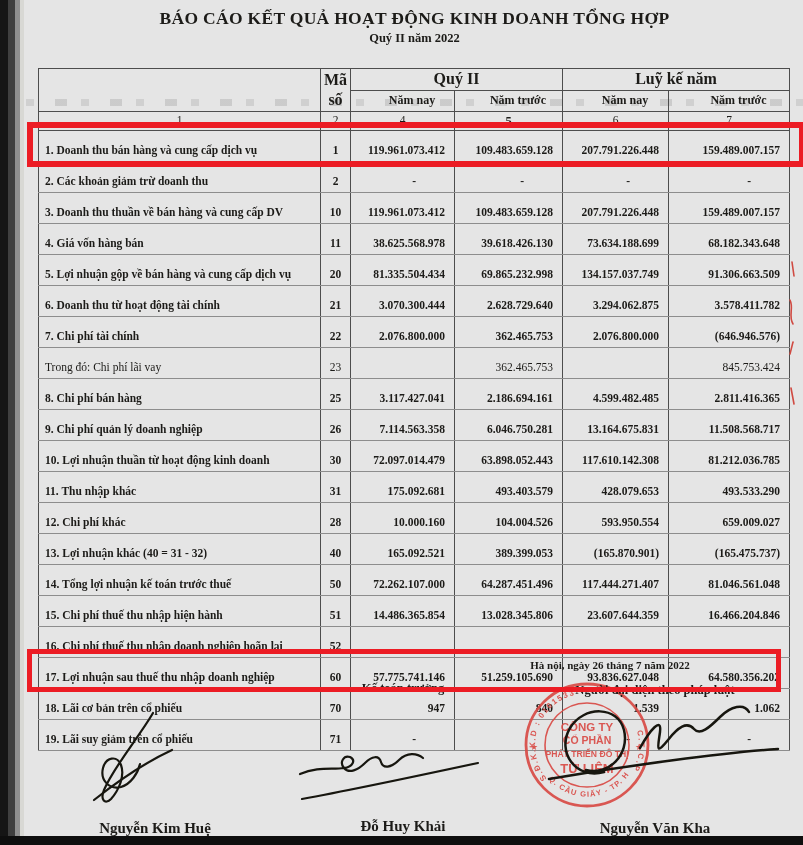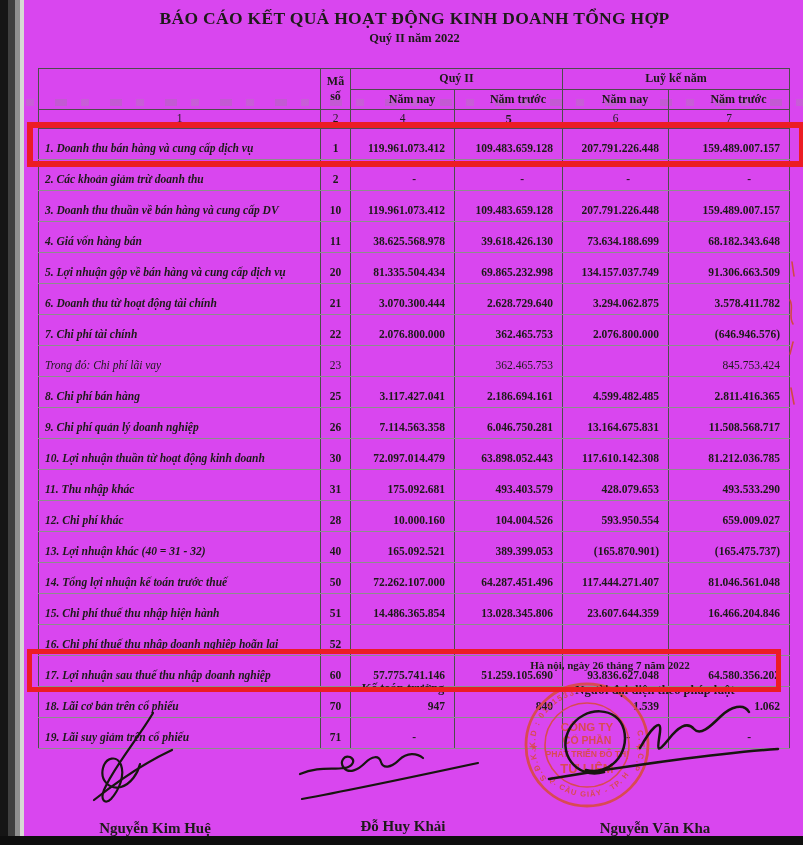--- a/index.html
+++ b/index.html
@@ -1,18 +1,18 @@
 <!DOCTYPE html>
 <html><head>
 <meta charset="utf-8">
 <style>
   html,body{margin:0;padding:0;}
   .page{
     position:relative; width:803px; height:845px;
-    background:#d946ef; overflow:hidden;
+    background:#e5e5e5; overflow:hidden;
     font-family:"Liberation Serif","DejaVu Serif",serif;
     color:#1c1b18;
   }
   
   .edge-left{position:absolute;left:0;top:0;width:26px;height:845px;z-index:60;
     background:linear-gradient(to right,#151515 0 8px,#3f3f3f 8px 15px,#8f8f8f 15px 20px,#d8d8d4 20px 24px,rgba(240,240,236,0) 24px);}
   .edge-bottom{position:absolute;left:0;top:836px;width:803px;height:9px;background:#0e0e0e;z-index:60;}
   .noise-band{position:absolute;left:0;top:99px;width:803px;height:7px;opacity:.28;z-index:0;
     background:repeating-linear-gradient(90deg,#8a8a8a 0 12px,transparent 12px 26px,#9a9a9a 26px 34px,transparent 34px 55px);}
   
@@ -20,27 +20,27 @@
     font-size:17.5px;font-weight:700;letter-spacing:.3px;}
   .subtitle{position:absolute;left:26px;top:31px;width:777px;text-align:center;
     font-size:12.5px;font-weight:700;}
   
   table.report{position:absolute;left:38px;top:68px;width:751px;z-index:1;
     border-collapse:collapse;table-layout:fixed;}
   table.report th,table.report td{
     border:1px solid #4d4d4d;overflow:hidden;
     font-size:11.5px;font-weight:700;line-height:1.15;}
   table.report td{border-top-color:#8d8d8d;border-bottom-color:#8d8d8d;}
-  tr.hA th{height:18px;text-align:center;font-size:12px;}
+  tr.hA th{height:18px;text-align:center;font-size:16px;}
   tr.hB th{height:17px;text-align:center;font-size:12px;padding-left:20px;}
   tr.hC th{height:16px;text-align:center;font-weight:400;font-size:11.5px;}
   tr.hC th.bold5{font-weight:700;font-size:12.5px;}
   th.c-code2 div{line-height:1.25;}
   tbody td{height:25px;vertical-align:bottom;padding-bottom:4px;}
-  td.c-label{text-align:left;padding-left:6px;white-space:nowrap;font-style:italic;}
+  td.c-label{text-align:left;padding-left:6px;white-space:nowrap;}
   td.c-code{text-align:center;}
   td.c-num{text-align:right;padding-right:9px;white-space:nowrap;font-size:11.8px;}
   td.c-num.dash{padding-right:38px;}
   tr.italic td{font-weight:400;}
   tr.italic td.c-label{text-decoration:none;}
   
   .hl-box{position:absolute;border:6px solid #ec1c24;background:transparent;z-index:40;}
   .hl-box.box1{left:27px;top:115px;width:766px;height:24px;}
   .hl-box.box17{left:27px;top:559px;width:744px;height:25px;border-width:5px;}
   

